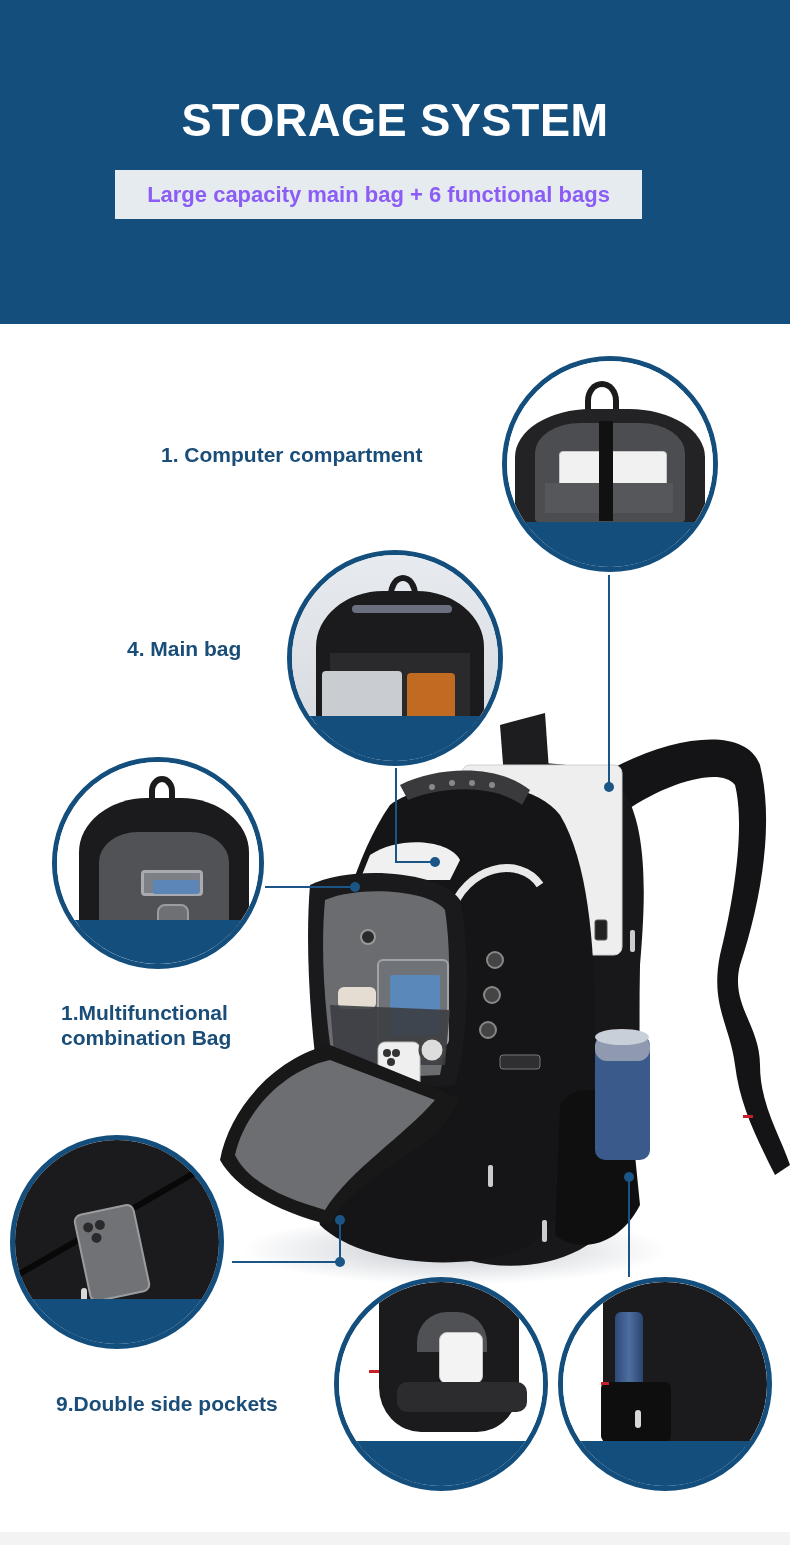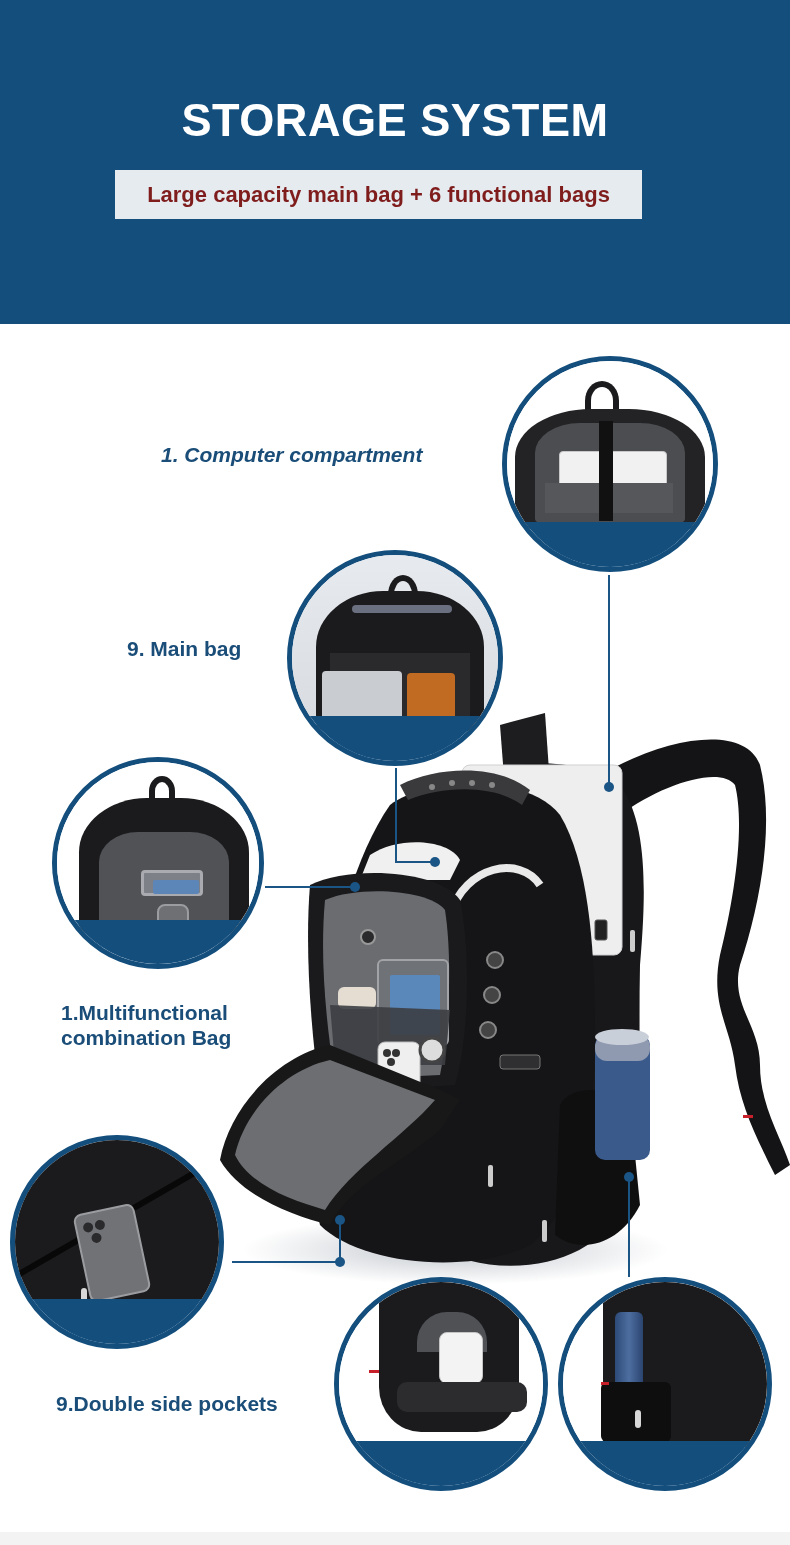--- a/index.html
+++ b/index.html
@@ -15,21 +15,21 @@
     color: #ffffff; font-weight: bold; font-size: 47px; letter-spacing: 0.5px;
     transform: scaleX(0.96);
   }
   .subtitle-box {
     position: absolute; left: 115px; top: 170px; width: 527px; height: 49px;
     background: #e6ebf0;
   }
   .subtitle {
     position: absolute; left: 0; top: 0; width: 100%; height: 100%;
     display: flex; align-items: center; justify-content: center;
-    color: #7f1d1d; font-weight: bold; font-size: 22px;
+    color: #8b5cf6; font-weight: bold; font-size: 22px;
   }
 
   .label {
     position: absolute; color: #1a4d78; font-weight: bold; font-size: 21px;
     line-height: 26px; white-space: nowrap;
   }
 
   
   .circle {
     position: absolute; border-radius: 50%; overflow: hidden;
@@ -87,22 +87,22 @@
 </head>
 <body>
 
 <div class="header">
   <div class="title">STORAGE SYSTEM</div>
   <div class="subtitle-box">
     <div class="subtitle">Large capacity main bag + 6 functional bags</div>
   </div>
 </div>
 
-<div class="label" style="left:161px; top:442px;font-style:italic;">1. Computer compartment</div>
-<div class="label" style="left:127px; top:636px;">9. Main bag</div>
+<div class="label" style="left:161px; top:442px;">1. Computer compartment</div>
+<div class="label" style="left:127px; top:636px;">4. Main bag</div>
 <div class="label" style="left:61px; top:1000px;">1.Multifunctional</div>
 <div class="label" style="left:61px; top:1025px;">combination Bag</div>
 <div class="label" style="left:56px; top:1391px;">9.Double side pockets</div>
 
 <div class="shadow"></div>
 <svg class="main-bag" viewBox="0 0 590 600">
 
   <path d="M400 70 C470 30 545 20 560 60 C575 120 560 200 540 260 C530 300 560 320 560 360 C560 400 580 430 590 460 L575 470 C555 430 540 400 535 360 C530 320 510 300 520 250 C535 190 545 120 535 80 C520 60 460 80 420 110 Z" fill="#141416"></path>
 
   <path d="M300 20 L345 8 L350 80 L305 85 Z" fill="#1d1d1f"></path>

